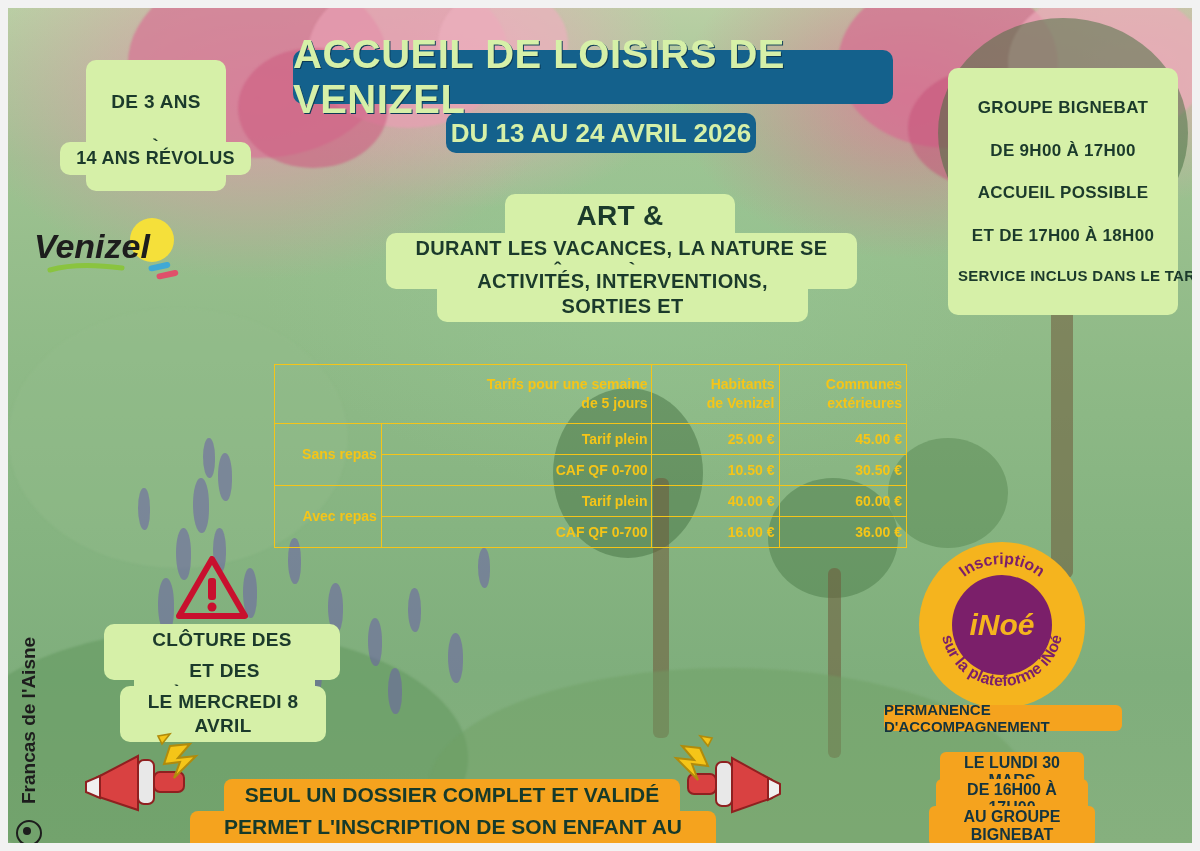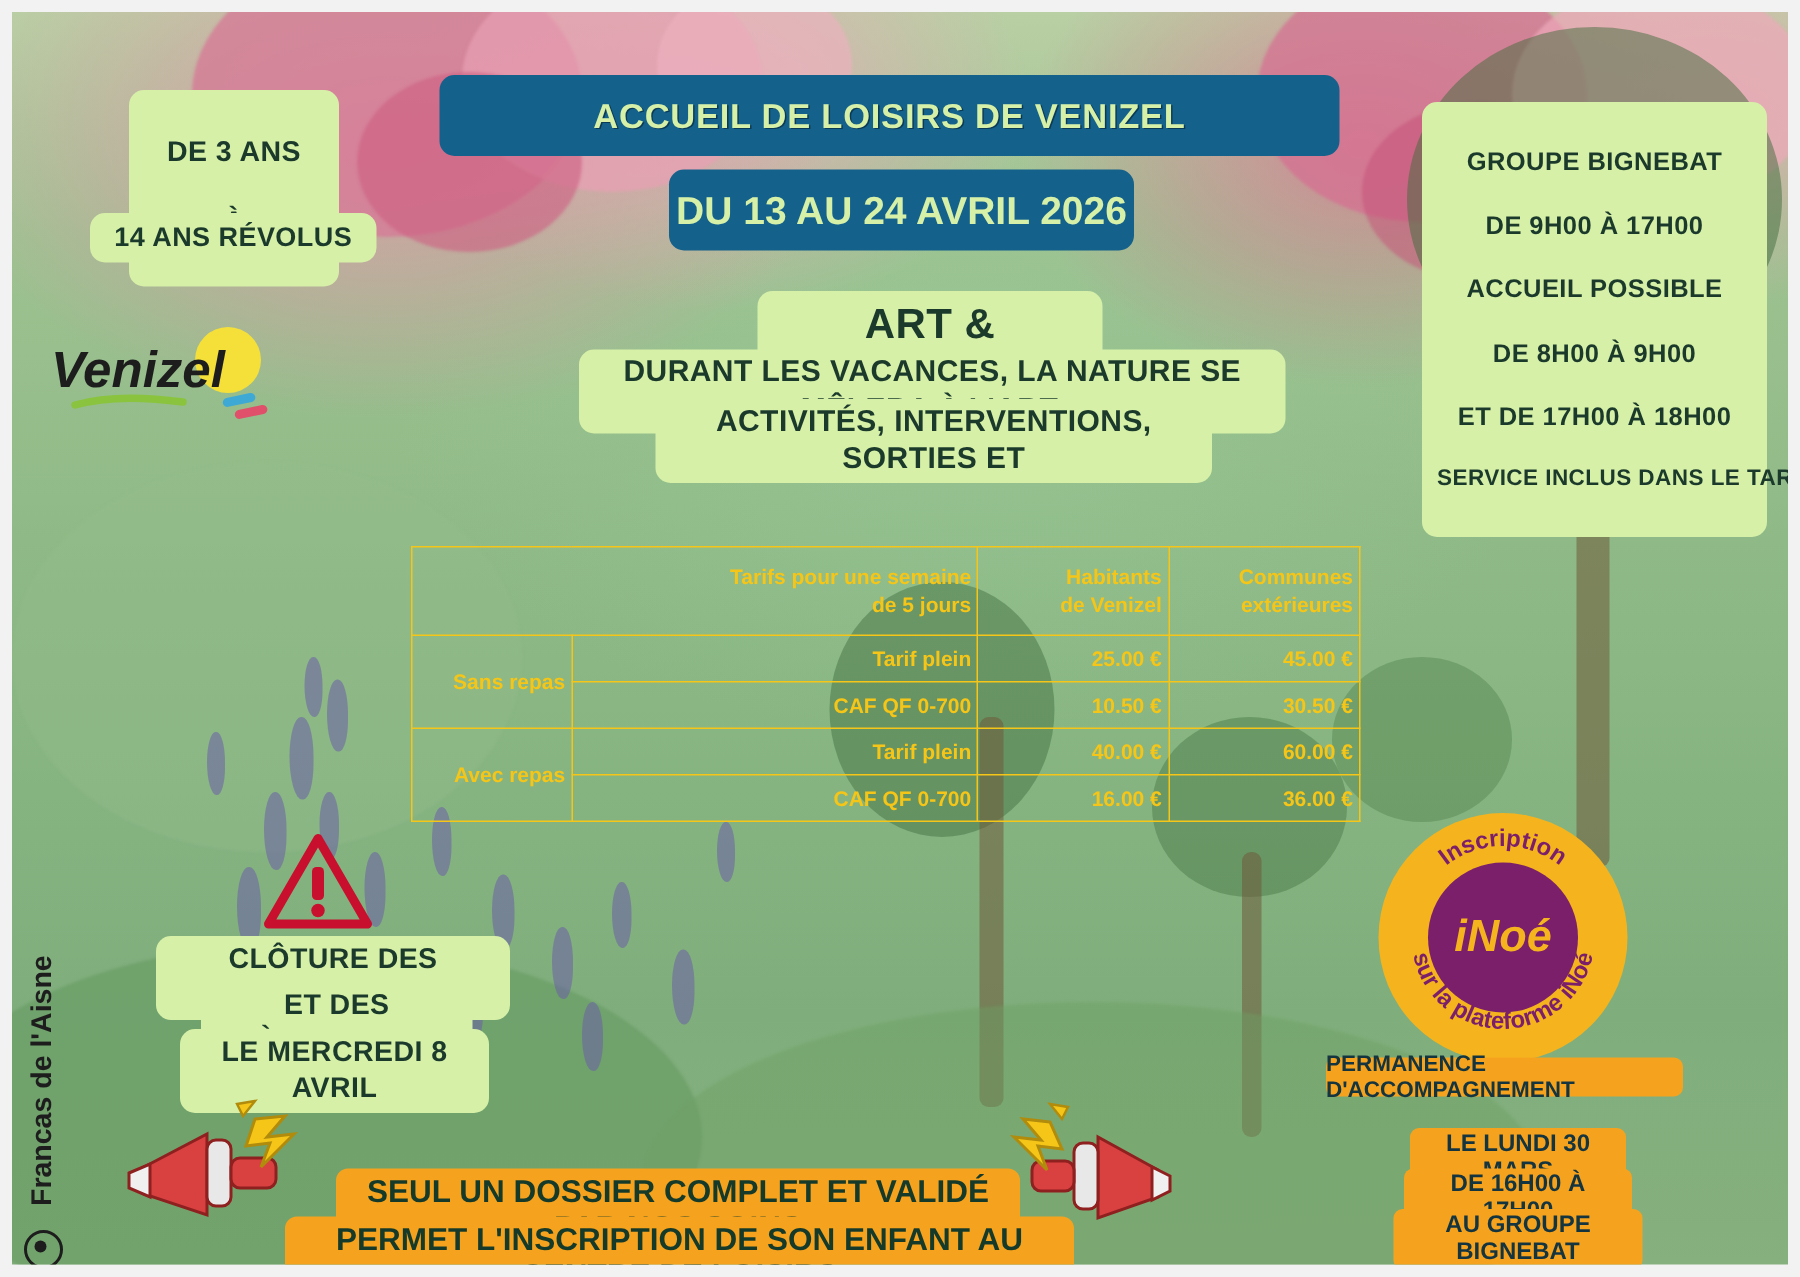--- a/index.html
+++ b/index.html
@@ -40,25 +40,25 @@
     white-space:pre-line;
   }
 
   
   #title-band{
     position:absolute;left:285px;top:42px;width:600px;height:54px;
     background:#14618c;border-radius:10px;
     display:flex;align-items:center;justify-content:center;
   }
   #title-band span{
-    color:#d6f0a8;font-size:23px;font-weight:bold;letter-spacing:.5px;
+    color:#d6f0a8;font-size:40px;font-weight:bold;letter-spacing:.5px;
     text-shadow:1px 1px 0 #0b3a56;
   }
   #subtitle-band{
-    position:absolute;left:438px;top:105px;width:310px;height:54px;
+    position:absolute;left:438px;top:105px;width:310px;height:40px;
     background:#14618c;border-radius:10px;
     display:flex;align-items:center;justify-content:center;
   }
   #subtitle-band span{color:#d6f0a8;font-size:26px;font-weight:bold;}
 
   
   #age-box{left:78px;top:52px;width:120px;font-size:19px;padding:6px 10px;}
   #age-box .l1{display:block;}
   #age-box .l2{display:block;}
   #age-box3{left:52px;top:134px;width:175px;font-size:18px;padding:5px 8px;}
@@ -213,21 +213,20 @@
   <div class="chip" id="age-box">
     <span class="l1">DE 3 ANS</span>
     <span class="l2">À</span>
   </div>
   <div class="chip" id="age-box3">14 ANS RÉVOLUS</div>
 
   <div class="chip" id="group-box">
     <div>GROUPE BIGNEBAT</div>
     <div>DE 9H00 À 17H00</div>
     <div>ACCUEIL POSSIBLE</div>
-    <div>DE 8H00 À 9H00</div>
     <div>ET DE 17H00 À 18H00</div>
     <div style="font-size:15px;">SERVICE INCLUS DANS LE TARIF</div>
   </div>
 
   <div class="chip" id="theme-title">ART &amp; NATURE</div>
   <div class="chip" id="theme-l1">DURANT LES VACANCES, LA NATURE SE MÊLERA À L'ART.</div>
   <div class="chip" id="theme-l2">ACTIVITÉS, INTERVENTIONS, SORTIES ET</div>
 
   <table id="price-table">
     <tbody>

